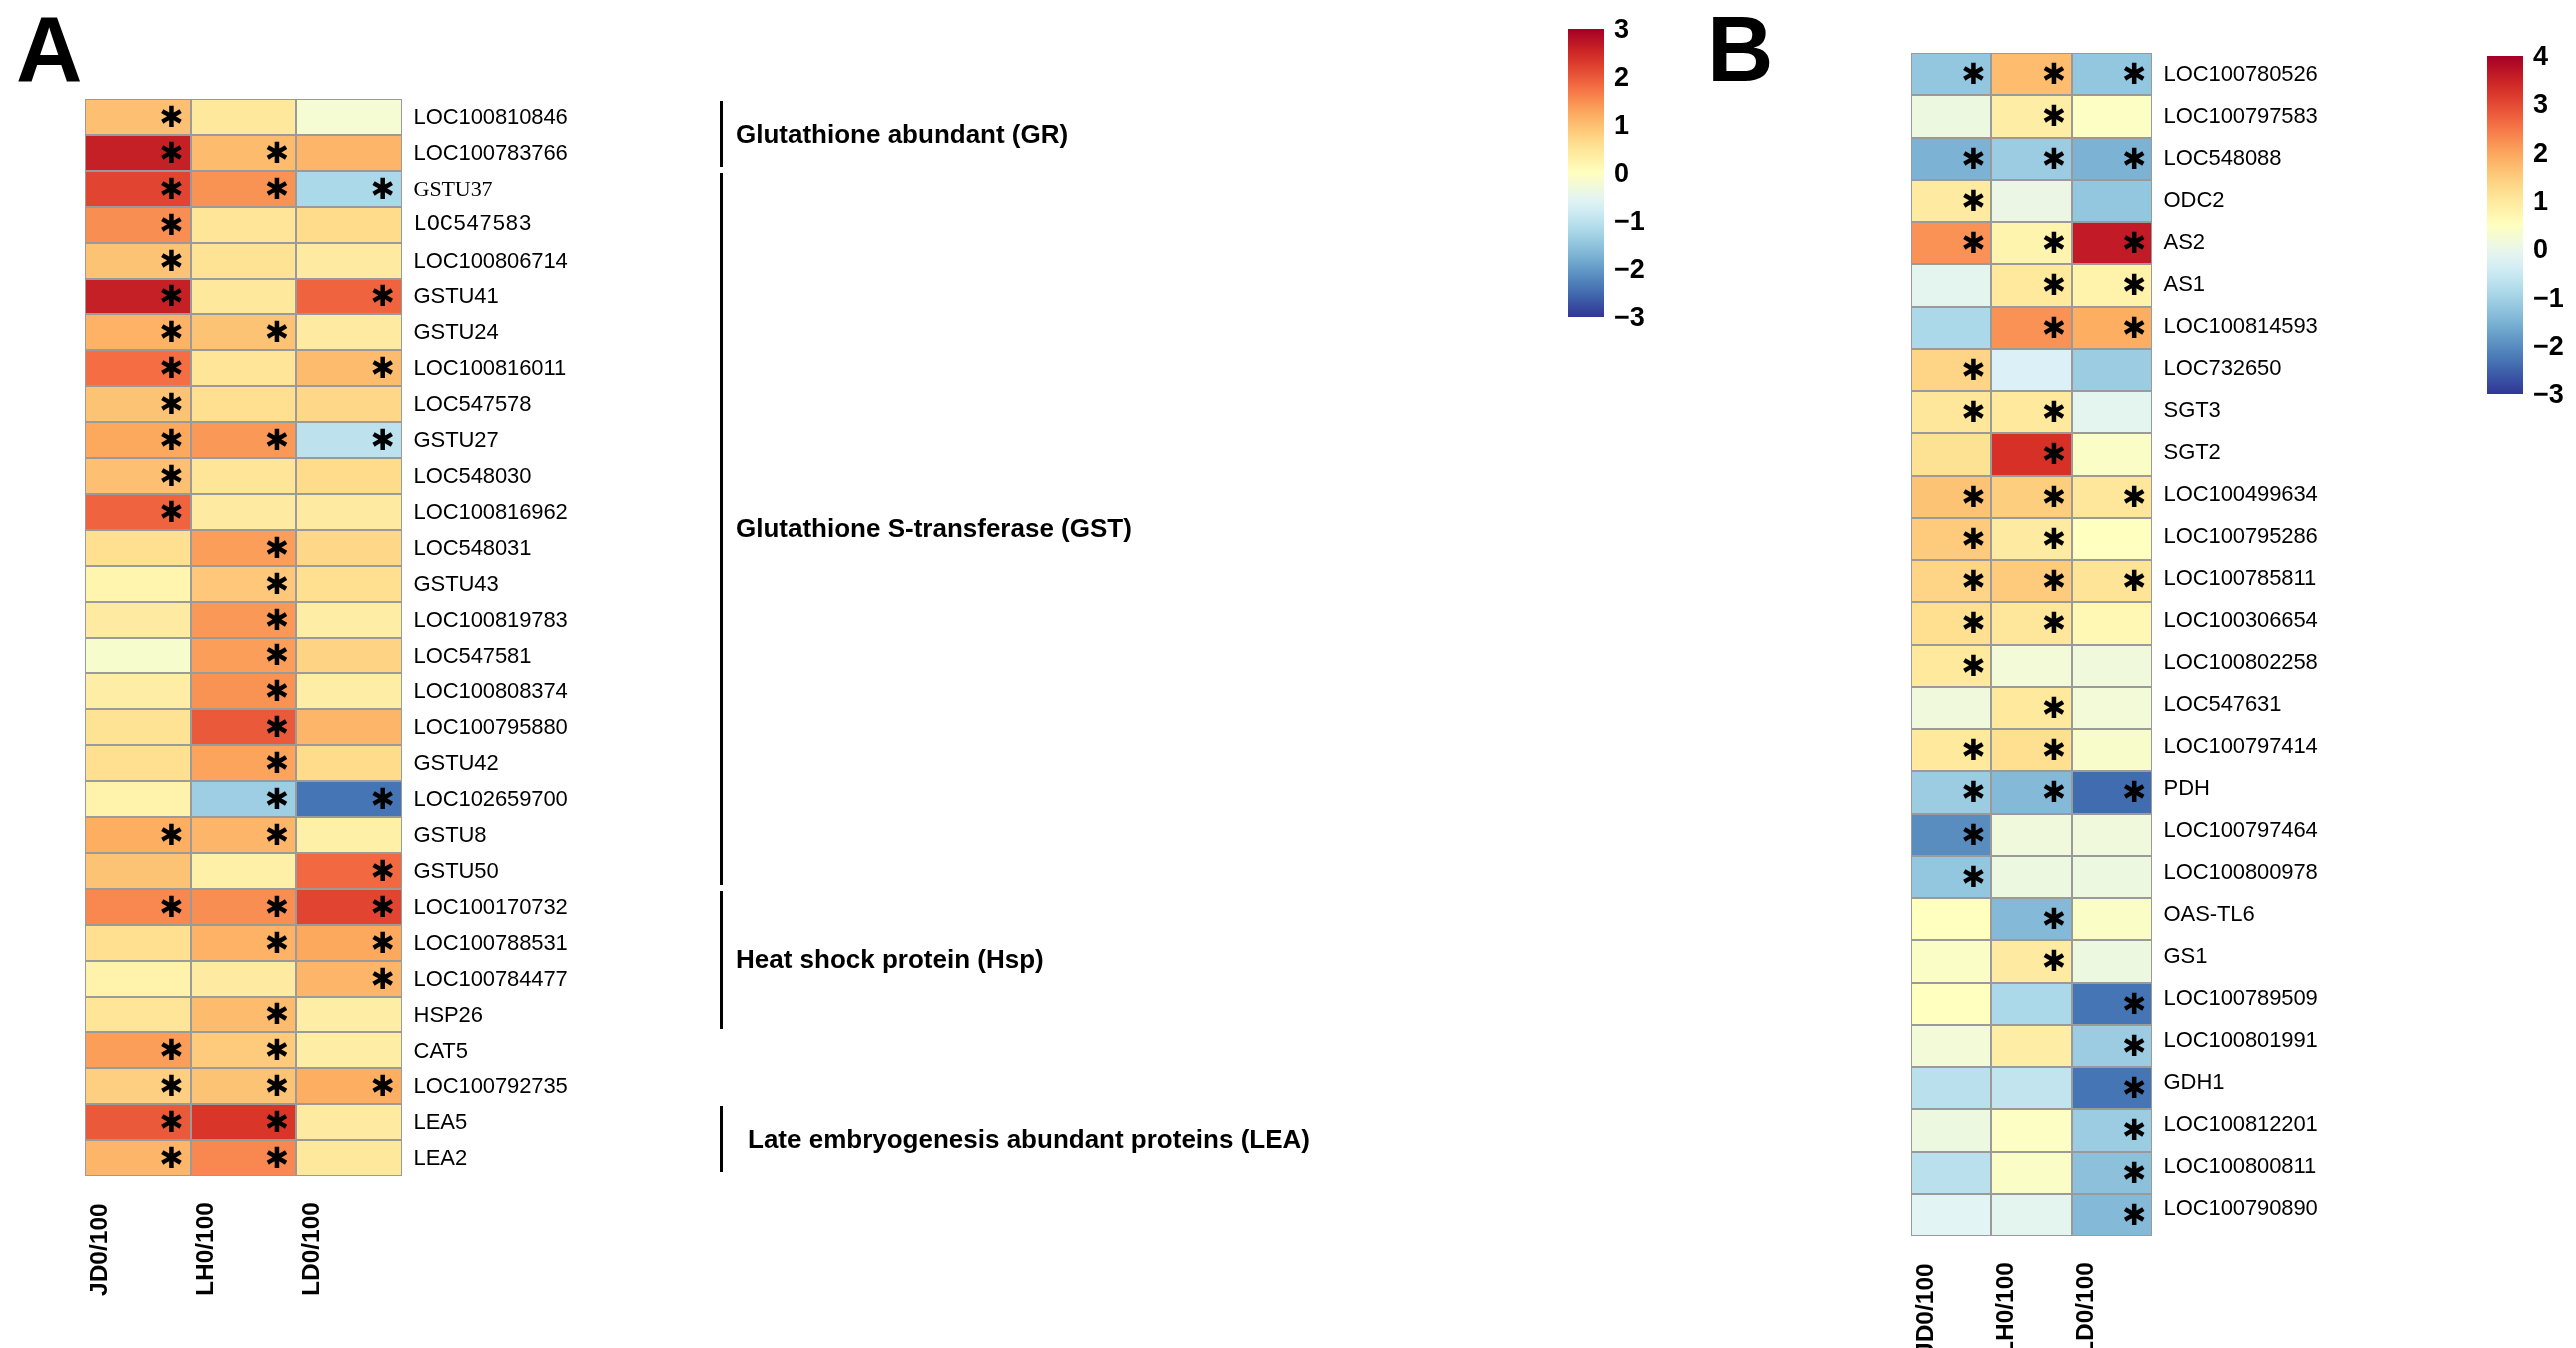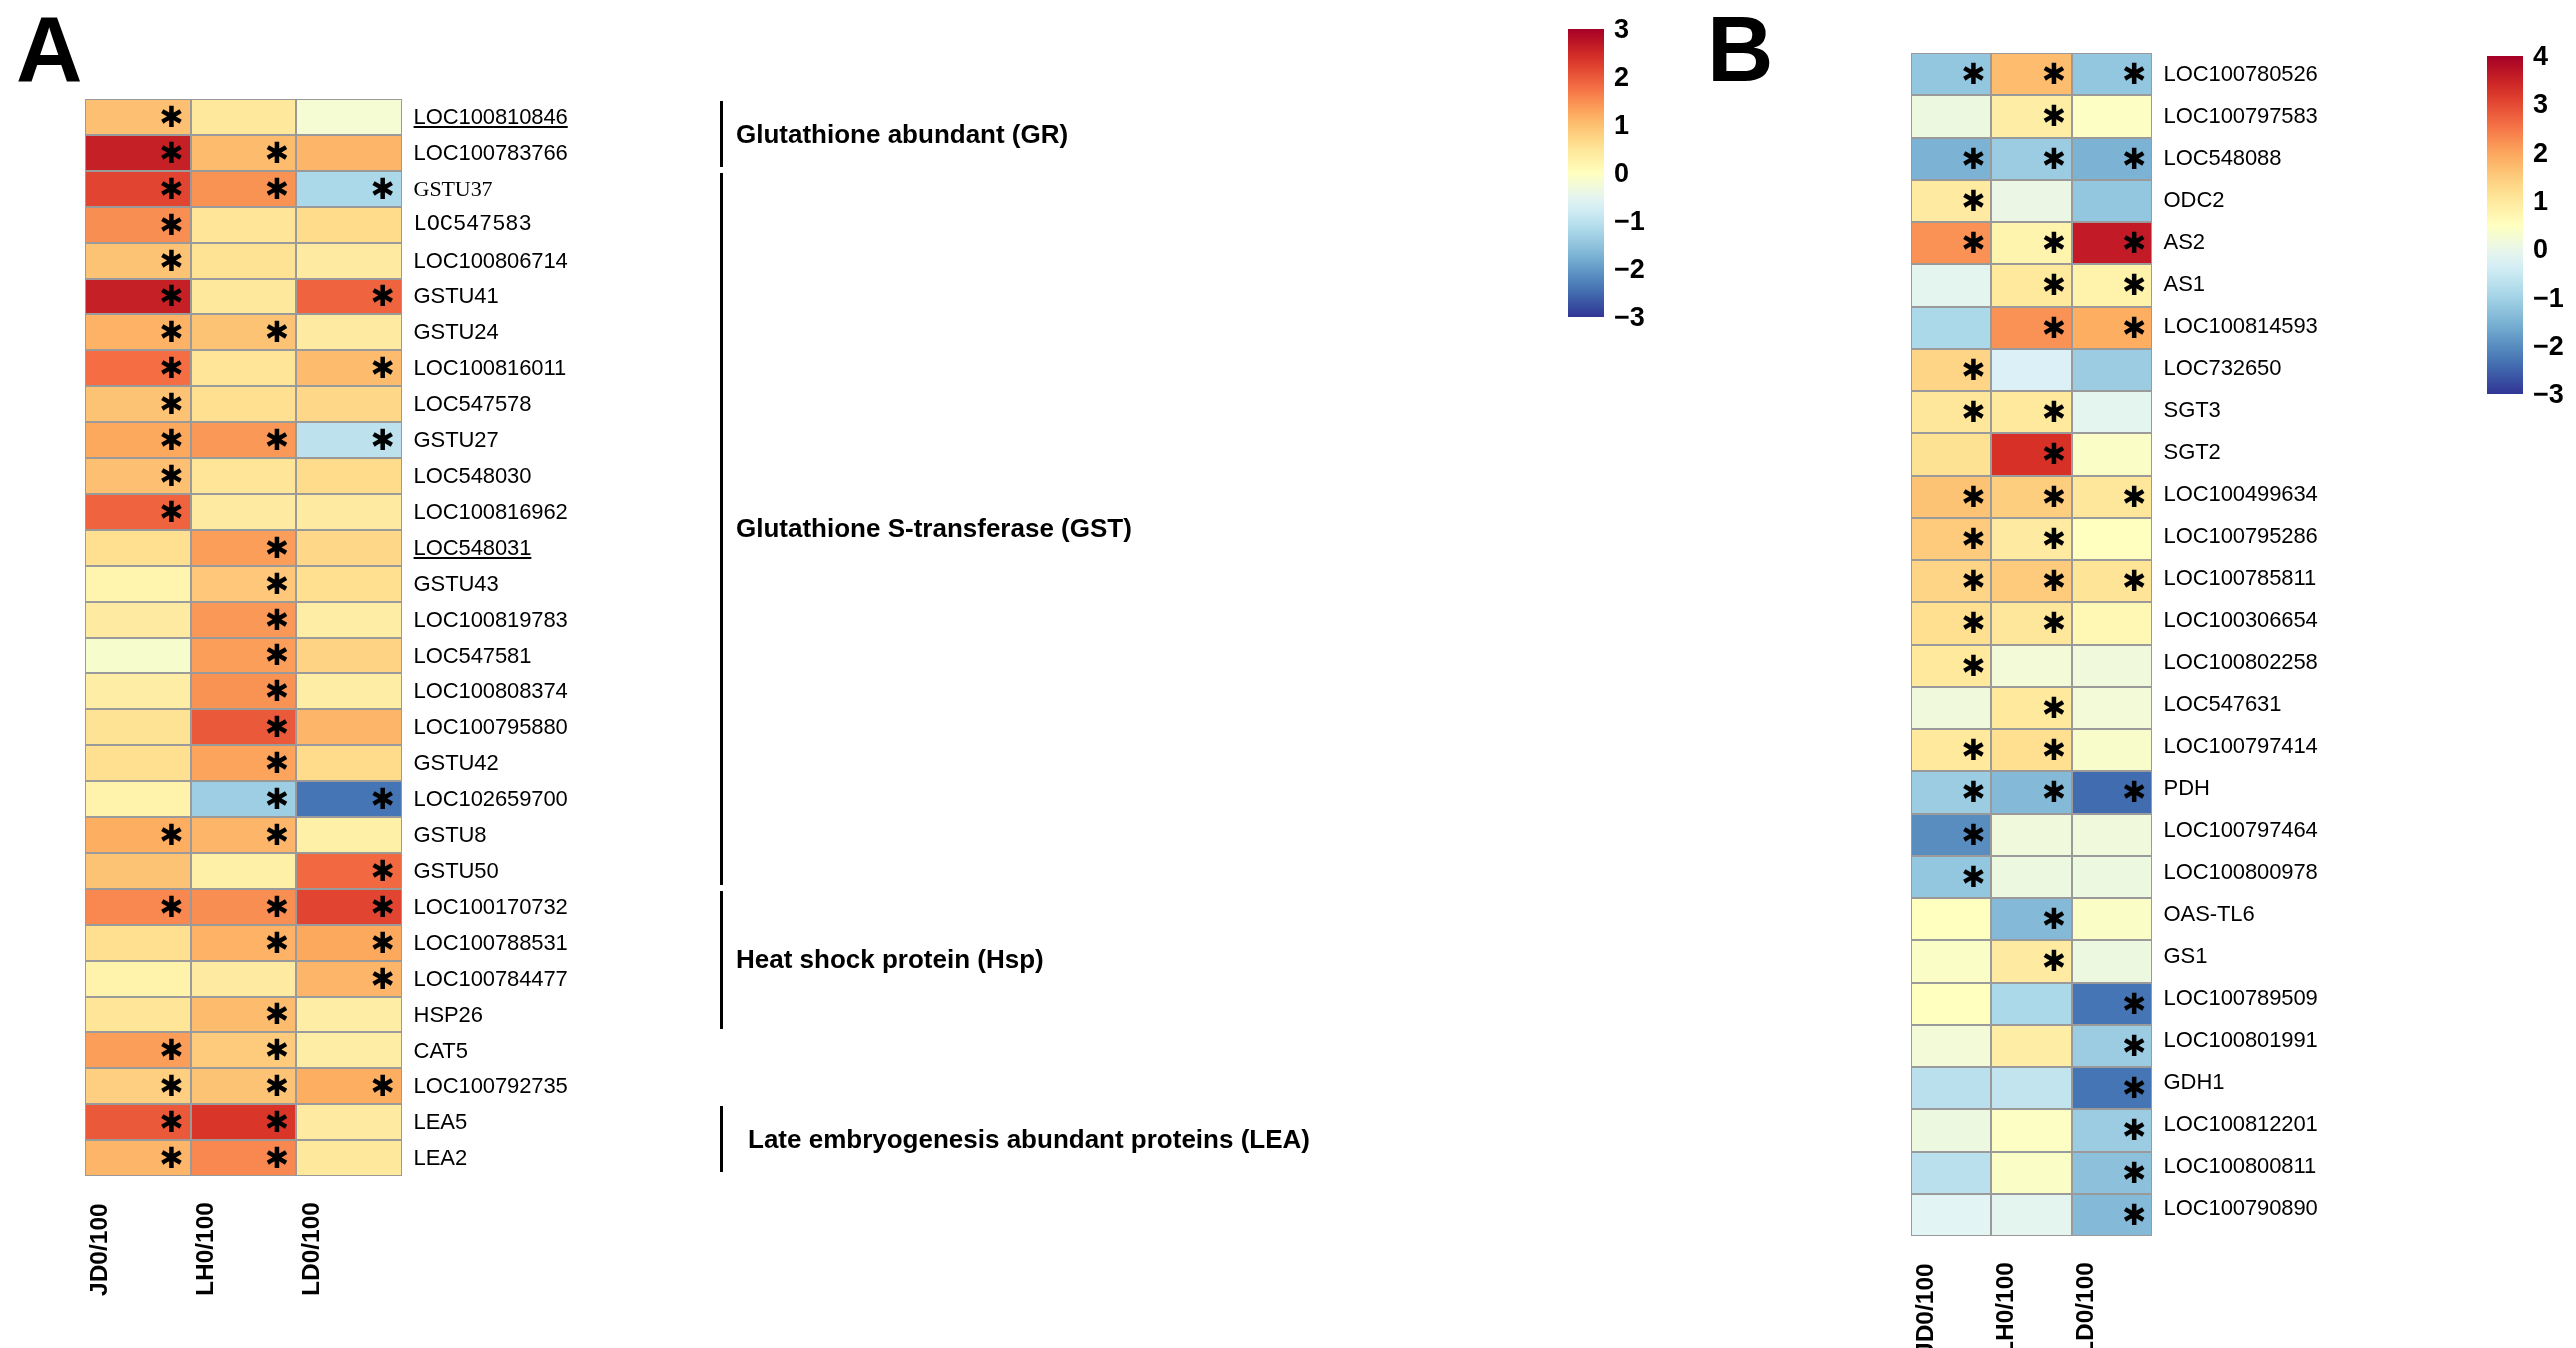--- a/index.html
+++ b/index.html
@@ -217,33 +217,33 @@
     <div class="cell" style="background: rgb(254, 234, 160);"></div>
     <div class="cell" style="background: rgb(253, 182, 105);">
       <span class="star">✱</span>
     </div>
     <div class="cell" style="background: rgb(248, 136, 80);">
       <span class="star">✱</span>
     </div>
     <div class="cell" style="background: rgb(254, 232, 156);"></div>
   </div>
 <div class="rowlabels" id="rl-a" style="left: 405px; top: 99px; height: 1077px;">
-    <div class="rowlabel" style="height: 36px; text-decoration: underline;">LOC100810846</div>
+    <div class="rowlabel" style="height: 36px;">LOC100810846</div>
     <div class="rowlabel" style="height: 36px;">LOC100783766</div>
     <div class="rowlabel" style="height: 36px; font-family: Liberation Serif, serif;">GSTU37</div>
     <div class="rowlabel" style="height: 36px; font-family: Liberation Mono, monospace;">LOC547583</div>
     <div class="rowlabel" style="height: 36px;">LOC100806714</div>
     <div class="rowlabel" style="height: 36px;">GSTU41</div>
     <div class="rowlabel" style="height: 36px;">GSTU24</div>
     <div class="rowlabel" style="height: 36px;">LOC100816011</div>
     <div class="rowlabel" style="height: 36px;">LOC547578</div>
     <div class="rowlabel" style="height: 36px;">GSTU27</div>
     <div class="rowlabel" style="height: 36px;">LOC548030</div>
     <div class="rowlabel" style="height: 36px;">LOC100816962</div>
-    <div class="rowlabel" style="height: 36px; text-decoration: underline;">LOC548031</div>
+    <div class="rowlabel" style="height: 36px;">LOC548031</div>
     <div class="rowlabel" style="height: 36px;">GSTU43</div>
     <div class="rowlabel" style="height: 36px;">LOC100819783</div>
     <div class="rowlabel" style="height: 36px;">LOC547581</div>
     <div class="rowlabel" style="height: 36px;">LOC100808374</div>
     <div class="rowlabel" style="height: 36px;">LOC100795880</div>
     <div class="rowlabel" style="height: 36px;">GSTU42</div>
     <div class="rowlabel" style="height: 36px;">LOC102659700</div>
     <div class="rowlabel" style="height: 36px;">GSTU8</div>
     <div class="rowlabel" style="height: 36px;">GSTU50</div>
     <div class="rowlabel" style="height: 36px;">LOC100170732</div>

